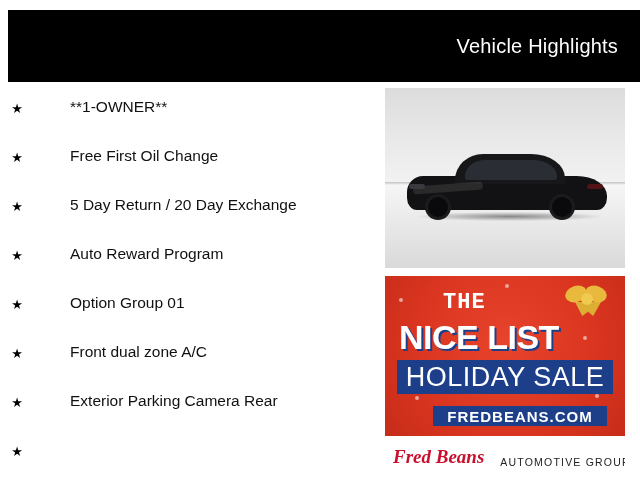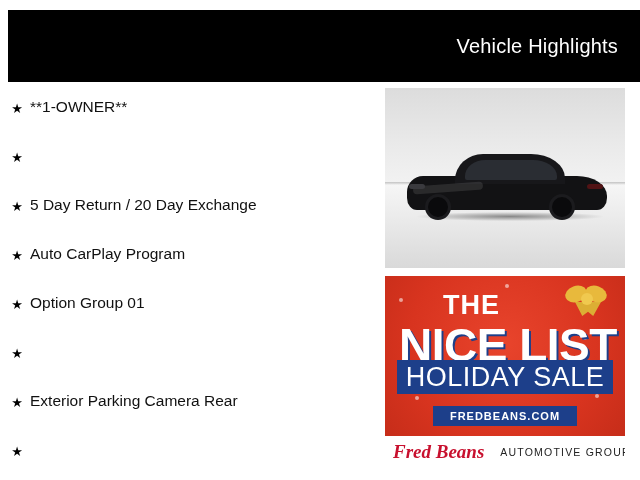--- a/index.html
+++ b/index.html
@@ -63,20 +63,21 @@
     line-height: 22px;
     text-align: center;
     padding-top: 2px;
   }
   .feature-text {
     font-size: 15.5px;
     color: #111111;
     line-height: 22px;
     padding-left: 4px;
     white-space: nowrap;
+    margin-left: 40px;
   }
   
   .right-col {
     position: absolute;
     left: 385px;
     top: 88px;
     width: 246px;
   }
   .vehicle-photo {
     position: relative;
@@ -200,31 +201,31 @@
     position: absolute;
     width: 4px; height: 4px;
     background: rgba(255,255,255,0.55);
     border-radius: 50%;
   }
   .promo-the {
     position: absolute;
     left: 58px;
     top: 14px;
     color: #ffffff;
-    font-size: 27px;
+    font-size: 22px;
     font-weight: bold;
     letter-spacing: 1px;
-    font-family: Liberation Sans, sans-serif;
+    font-family: Liberation Mono, monospace;
   }
   .promo-nice {
     position: absolute;
     left: 14px;
     top: 42px;
     color: #ffffff;
-    font-size: 46px;
+    font-size: 34px;
     font-weight: bold;
     letter-spacing: -0.5px;
     text-shadow: 2px 2px 0 #1d3f8a;
     white-space: nowrap;
   }
   .promo-holiday {
     position: absolute;
     left: 12px;
     top: 84px;
     width: 216px;
@@ -266,40 +267,40 @@
     position: absolute;
     left: 10px; top: 18px;
     width: 26px; height: 14px;
     background: #dcae34;
     clip-path: polygon(0 0, 100% 0, 70% 100%, 50% 70%, 28% 100%);
   }
   .promo-url {
     position: absolute;
     left: 48px;
     top: 130px;
-    width: 144px;
+    width: 174px;
     height: 20px;
     background: #1d3f8a;
     color: #ffffff;
-    font-size: 11px;
+    font-size: 15px;
     font-weight: bold;
     letter-spacing: 1px;
     display: flex;
     align-items: center;
     justify-content: center;
   }
   .promo-footer {
     position: absolute;
     left: 0;
     bottom: 0;
     width: 240px;
     height: 32px;
     background: #ffffff;
     display: flex;
-    align-items: center;
+    align-items: flex-end;
   }
   .fb-logo {
     color: #c8102e;
     font-family: "Liberation Serif", serif;
     font-style: italic;
     font-weight: bold;
     font-size: 19px;
     padding-left: 8px;
     white-space: nowrap;
   }
@@ -327,39 +328,41 @@
 
   <div class="features">
 
     <div class="feature-row">
       <span class="bullet-star">★</span>
       <span class="feature-text">**1-OWNER**</span>
     </div>
 
     <div class="feature-row">
       <span class="bullet-star">★</span>
+      <span class="feature-text">Free First Oil Change</span>
     </div>
 
     <div class="feature-row">
       <span class="bullet-star">★</span>
       <span class="feature-text">5 Day Return / 20 Day Exchange</span>
     </div>
 
     <div class="feature-row">
       <span class="bullet-star">★</span>
-      <span class="feature-text">Auto CarPlay Program</span>
+      <span class="feature-text">Auto Reward Program</span>
     </div>
 
     <div class="feature-row">
       <span class="bullet-star">★</span>
       <span class="feature-text">Option Group 01</span>
     </div>
 
     <div class="feature-row">
       <span class="bullet-star">★</span>
+      <span class="feature-text">Front dual zone A/C</span>
     </div>
 
     <div class="feature-row">
       <span class="bullet-star">★</span>
       <span class="feature-text">Exterior Parking Camera Rear</span>
     </div>
 
     <div class="feature-row">
       <span class="bullet-star">★</span>
     </div>

